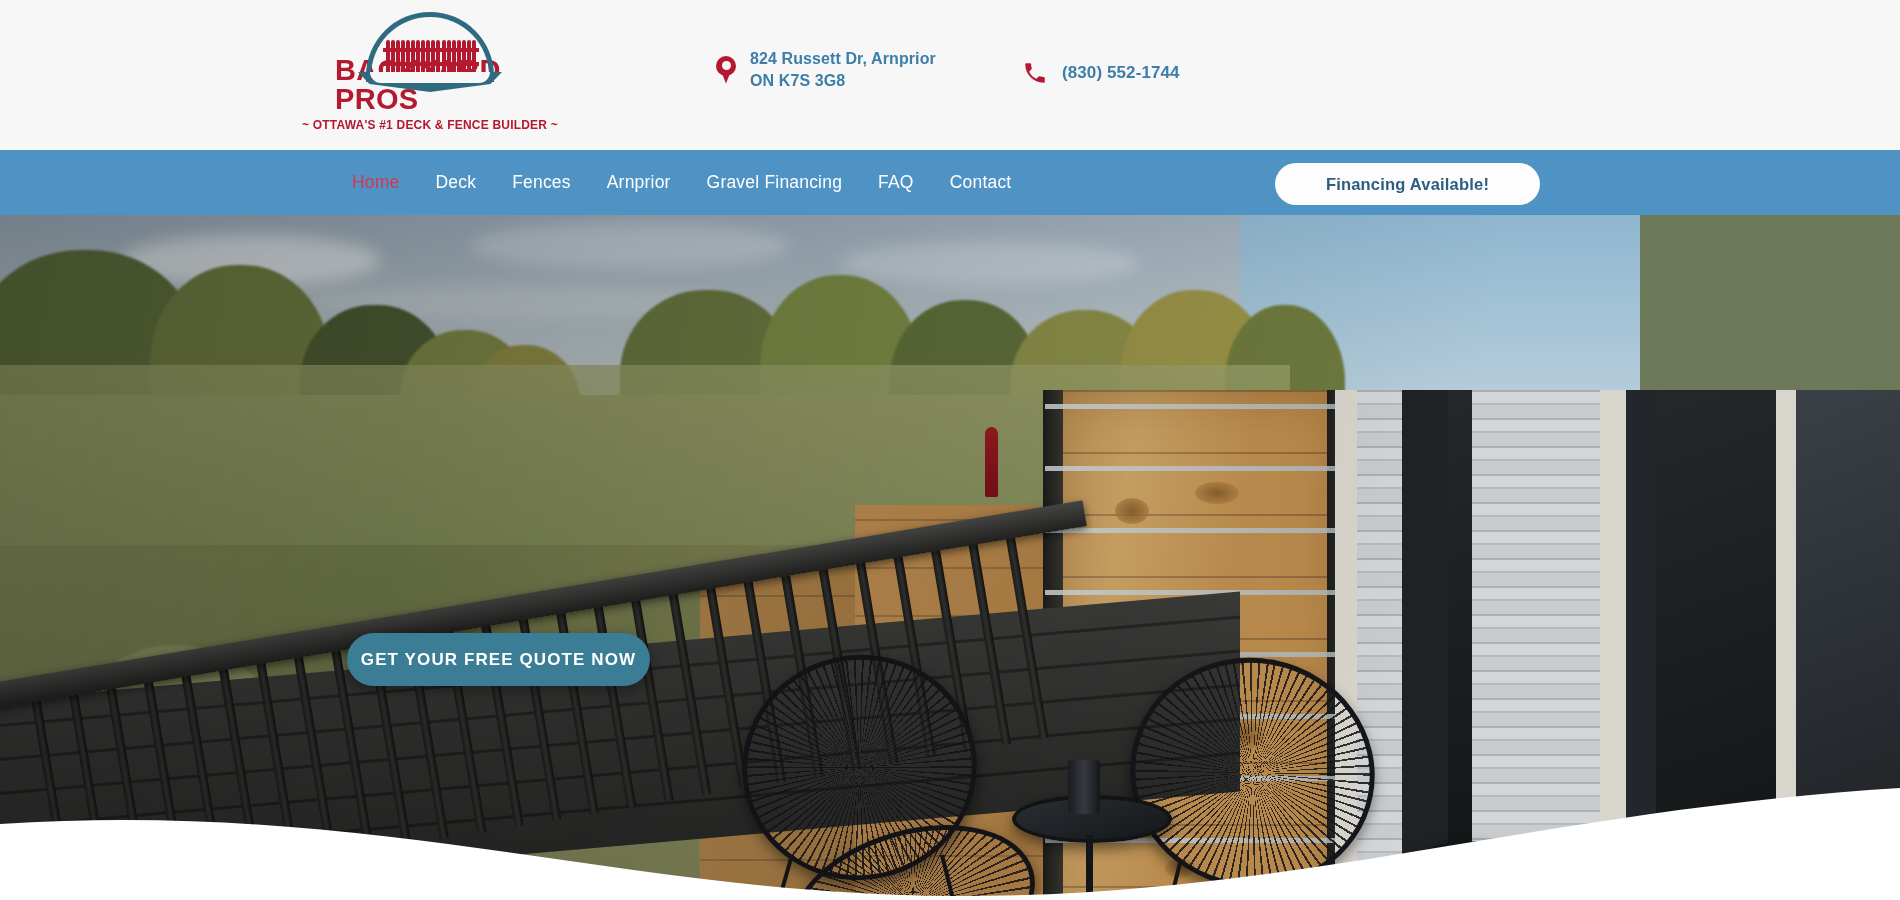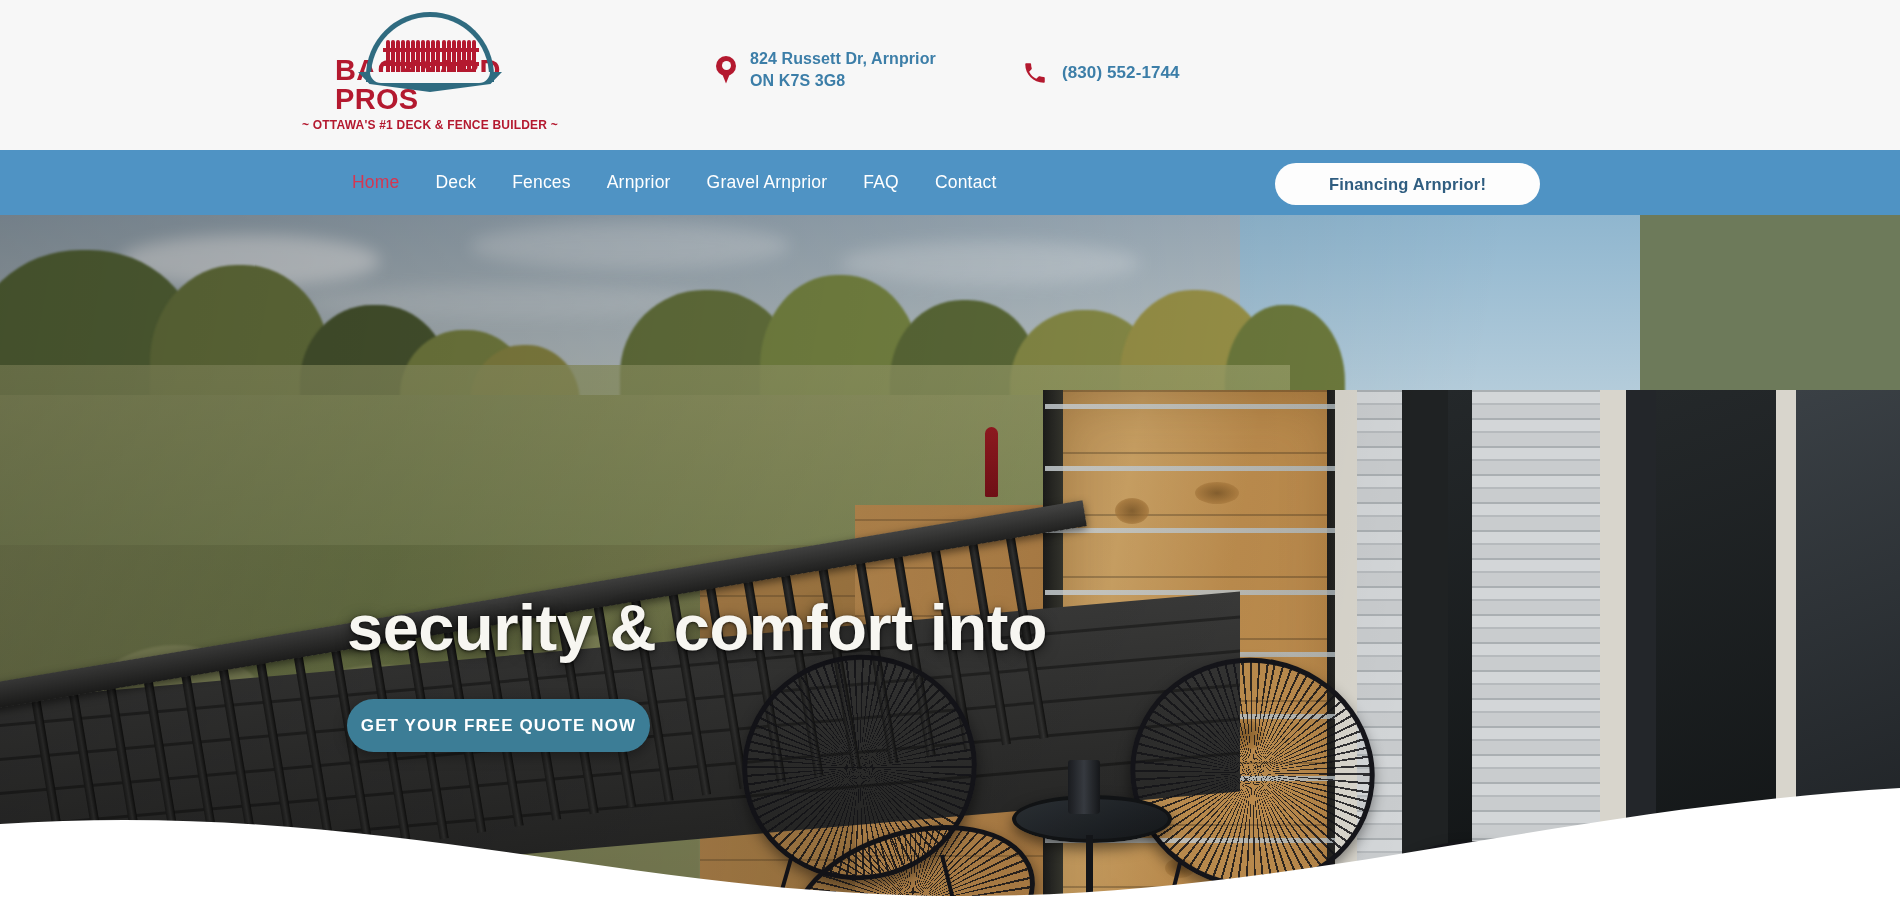--- a/index.html
+++ b/index.html
@@ -387,25 +387,25 @@
   </div>
 
 </header>
 
 <nav class="navbar">
   <div class="nav-links">
     <a class="nav-link active" href="#">Home</a>
     <a class="nav-link" href="#">Deck</a>
     <a class="nav-link" href="#">Fences</a>
     <a class="nav-link" href="#">Arnprior</a>
-    <a class="nav-link" href="#">Gravel Arnprior</a>
+    <a class="nav-link" href="#">Gravel Financing</a>
     <a class="nav-link" href="#">FAQ</a>
     <a class="nav-link" href="#">Contact</a>
   </div>
-  <button class="financing-btn">Financing Arnprior!</button>
+  <button class="financing-btn">Financing Available!</button>
 </nav>
 
 <section class="hero">
 
   <div class="hero-photo">
 
     <div class="sky"></div>
     <div class="sky-right"></div>
     <div class="cloud" style="left:120px;top:20px;width:260px;height:52px;"></div>
     <div class="cloud" style="left:470px;top:8px;width:320px;height:46px;opacity:.5"></div>
@@ -536,21 +536,20 @@
 
     <div class="table-top" style="left:1012px; top:580px; width:160px; height:48px;"></div>
     <div class="table-stem" style="left:1086px; top:620px; height:90px;"></div>
     <div class="cup" style="left:1068px; top:545px; width:32px; height:54px;"></div>
 
     <div class="hero-shade"></div>
   </div>
 
   <div class="hero-content">
     <h1 class="hero-title">
-      <span class="ln">security &amp; comfort into</span>
     </h1>
     <button class="quote-btn">GET YOUR FREE QUOTE NOW</button>
   </div>
 
   <svg class="hero-curve" viewBox="0 0 1900 120" preserveAspectRatio="none">
     <path d="M0,42 C380,18 620,112 950,114 C1290,116 1540,28 1900,6 L1900,120 L0,120 Z" fill="#ffffff"></path>
   </svg>
 </section>
 
 </body></html>

